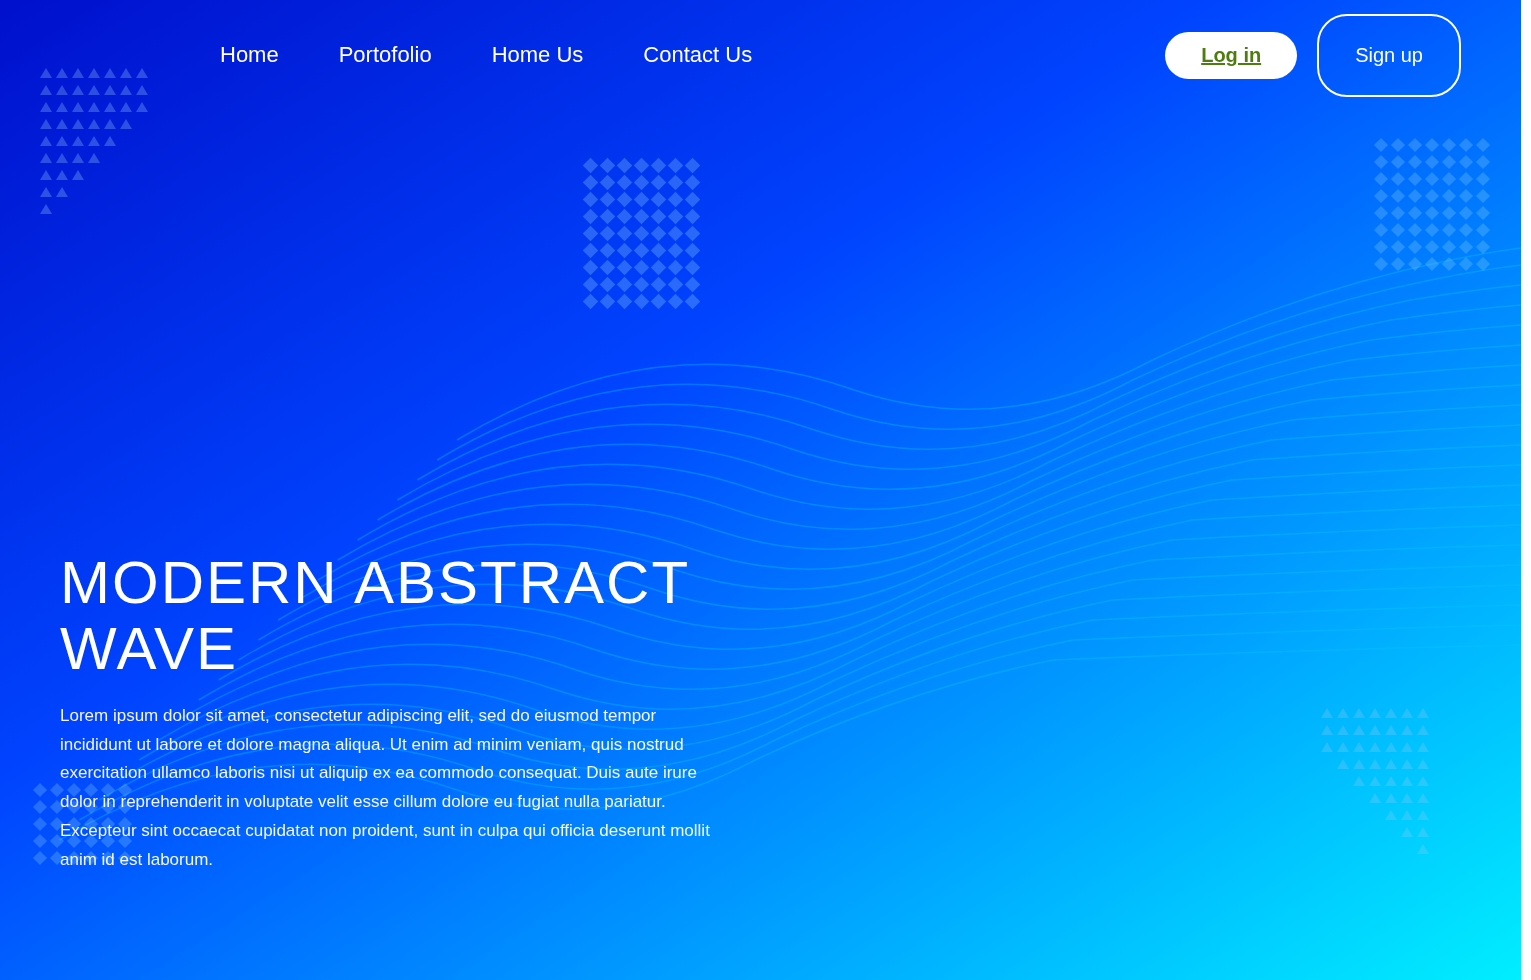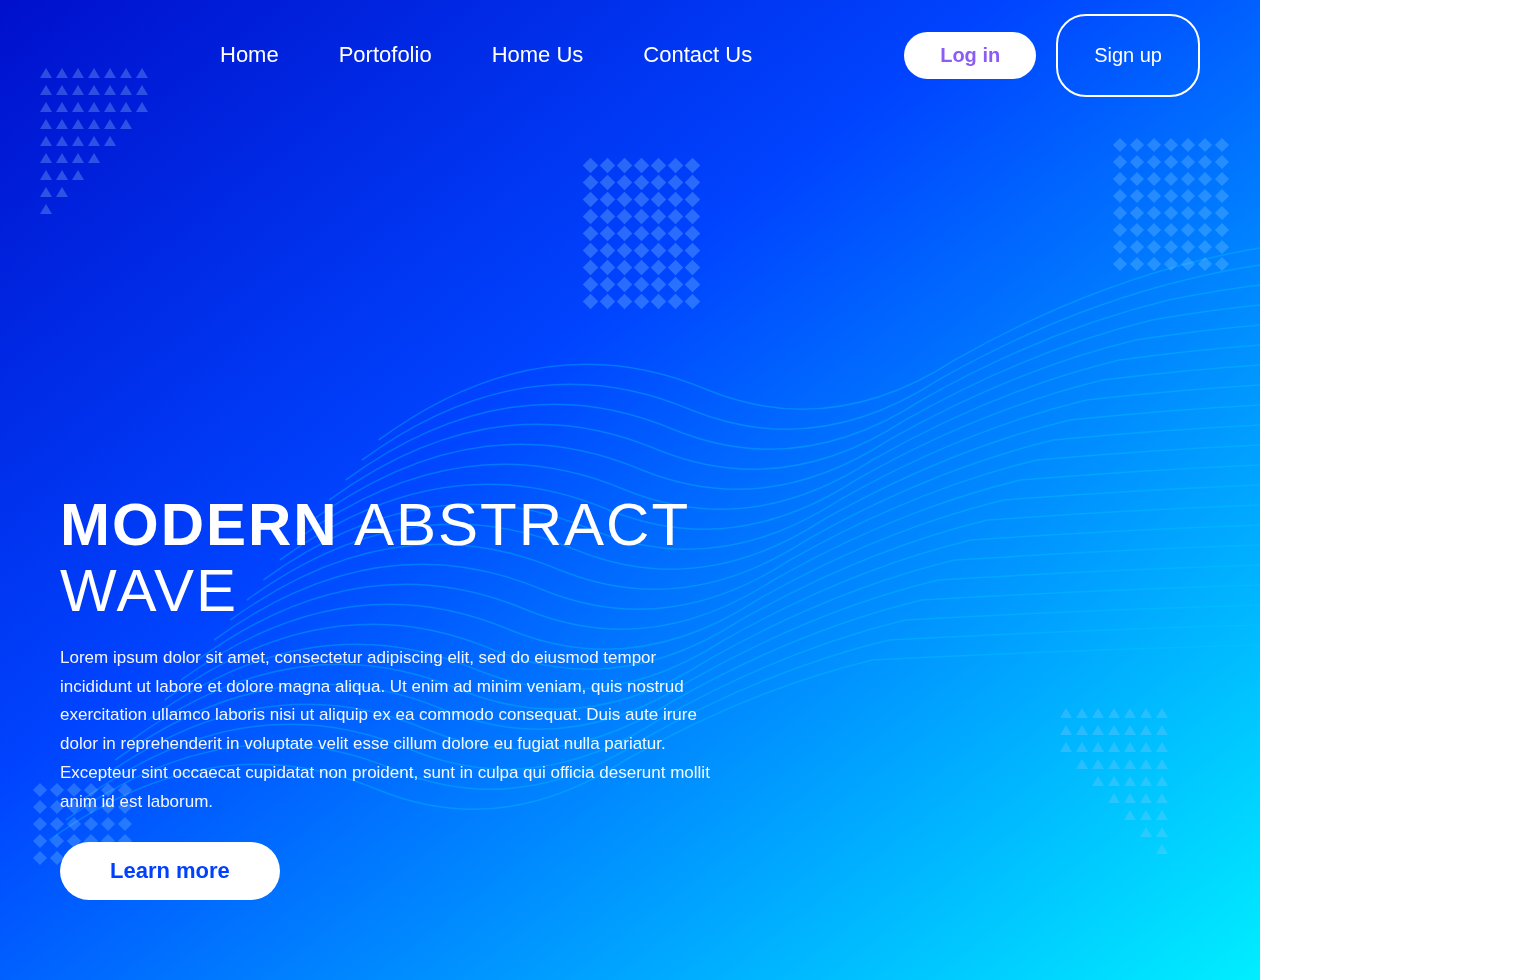--- a/index.html
+++ b/index.html
@@ -4,21 +4,21 @@
   <style>
     * { margin: 0; padding: 0; box-sizing: border-box; }
     body {
       width: 1531px;
       height: 980px;
       overflow: hidden;
       font-family: 'Arial', sans-serif;
     }
 
     .page-wrapper {
-      width: 1260px;
+      width: 1521px;
       height: 980px;
       position: relative;
       background: linear-gradient(135deg, #0010cc 0%, #0040ff 25%, #0080ff 50%, #00ccff 80%, #00eeff 100%);
       overflow: hidden;
     }
 
     
     .wave-svg {
       position: absolute;
       top: 0; left: 0;
@@ -54,27 +54,28 @@
 
     .nav-buttons {
       margin-left: auto;
       display: flex;
       gap: 20px;
       align-items: center;
     }
 
     .btn-login {
       background: white;
-      color: #8b5cf6;
+      color: #4d7c0f;
       border: none;
       border-radius: 30px;
       padding: 12px 36px;
       font-size: 20px;
       font-weight: 600;
       cursor: pointer;
+      text-decoration: underline;
     }
 
     .btn-signup {
       background: transparent;
       color: white;
       border: 2px solid white;
       border-radius: 30px;
       padding: 28px 36px;
       font-size: 20px;
       font-weight: 400;
@@ -145,21 +146,21 @@
       font-size: 60px;
       font-weight: 400;
       color: white;
       line-height: 1.1;
       margin-bottom: 20px;
       letter-spacing: 2px;
       text-transform: uppercase;
     }
 
     .hero-title strong {
-      font-weight: 700;
+      font-weight: 400;
     }
 
     .hero-description {
       color: white;
       font-size: 17px;
       line-height: 1.7;
       margin-bottom: 25px;
       opacity: 0.95;
     }
 
@@ -515,16 +516,15 @@
       <button class="btn-login">Log in</button>
       <button class="btn-signup">Sign up</button>
     </div>
   </nav>
 
   <div class="hero-content">
     <h1 class="hero-title">
       <strong>MODERN</strong><span> ABSTRACT WAVE</span>
     </h1>
     <p class="hero-description">Lorem ipsum dolor sit amet, consectetur adipiscing elit, sed do eiusmod tempor incididunt ut labore et dolore magna aliqua. Ut enim ad minim veniam, quis nostrud exercitation ullamco laboris nisi ut aliquip ex ea commodo consequat. Duis aute irure dolor in reprehenderit in voluptate velit esse cillum dolore eu fugiat nulla pariatur. Excepteur sint occaecat cupidatat non proident, sunt in culpa qui officia deserunt mollit anim id est laborum.</p>
-    <button class="btn-learn-more">Learn more</button>
   </div>
 
 </div>
 
 </body></html>

